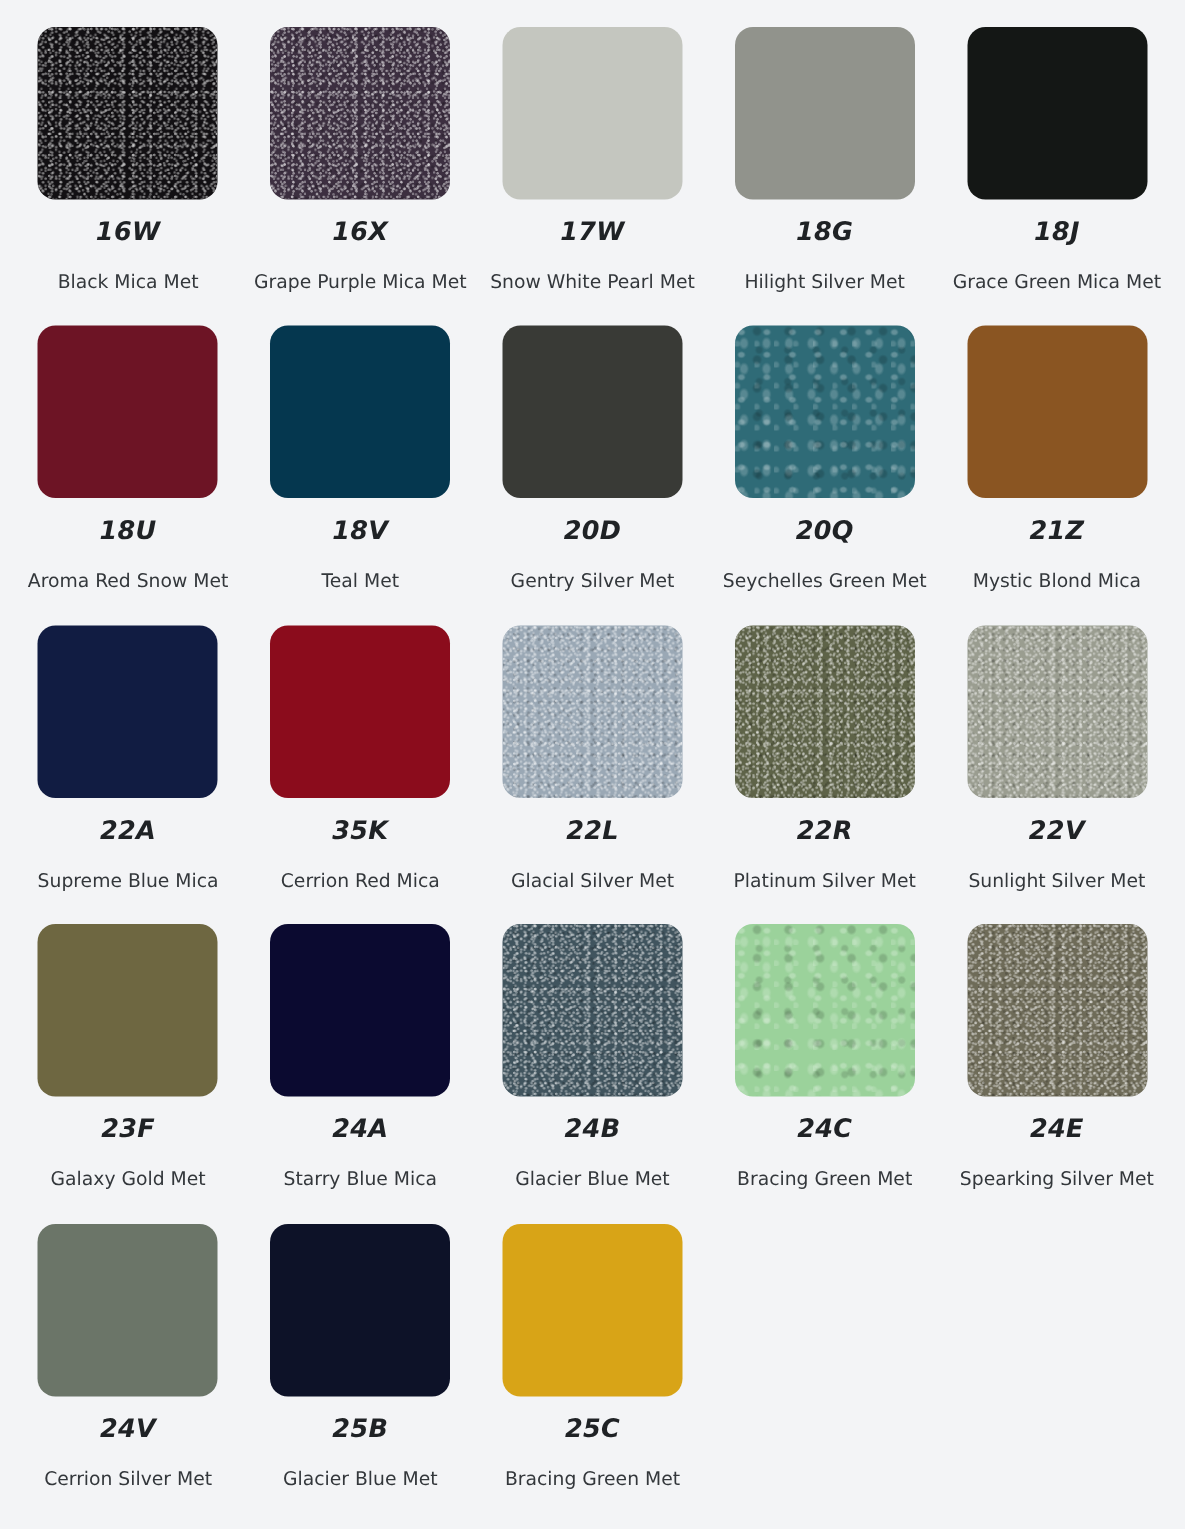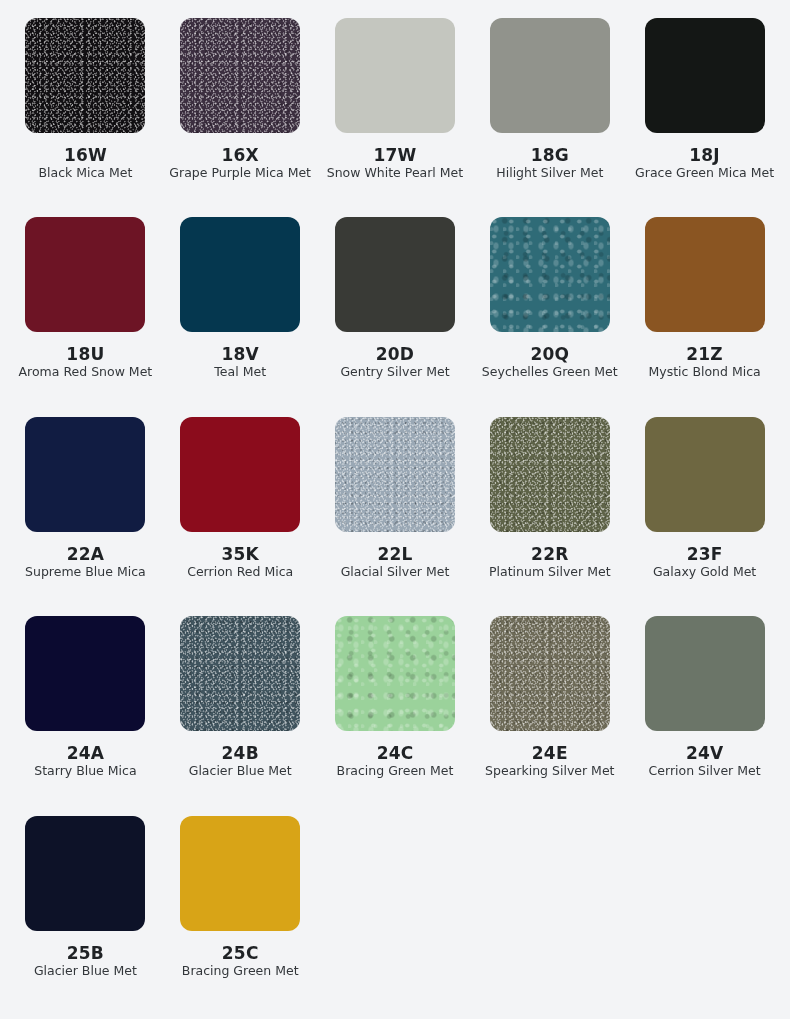--- a/index.html
+++ b/index.html
@@ -80,23 +80,24 @@
     opacity: 0.85;
   }
   .tex-none { background: none; }
   .swatch-code {
     margin-top: 14px;
     font-size: 17px;
     font-weight: 700;
     color: #1f2225;
     letter-spacing: 0.2px;
     line-height: 1;
+    font-style: italic;
   }
   .swatch-label {
-    margin-top: 1px;
+    margin-top: 16px;
     font-size: 12.5px;
     font-weight: 400;
     color: #33373b;
     text-align: right;
     line-height: 1.2;
     white-space: nowrap;
   }
 </style>
 </head>
 <body>
@@ -194,20 +195,27 @@
       <div class="swatch-label">Glacial Silver Met</div>
     </div>
     <div class="swatch-cell">
       <div class="swatch-chip" style="background-color: rgb(94, 99, 72);">
         <div class="tex tex-metallic"></div>
       </div>
       <div class="swatch-code">22R</div>
       <div class="swatch-label">Platinum Silver Met</div>
     </div>
     <div class="swatch-cell">
+      <div class="swatch-chip" style="background-color: rgb(154, 157, 144);">
+        <div class="tex tex-metallic"></div>
+      </div>
+      <div class="swatch-code">22V</div>
+      <div class="swatch-label">Sunlight Silver Met</div>
+    </div>
+    <div class="swatch-cell">
       <div class="swatch-chip" style="background-color: rgb(110, 103, 65);">
         <div class="tex tex-none"></div>
       </div>
       <div class="swatch-code">23F</div>
       <div class="swatch-label">Galaxy Gold Met</div>
     </div>
     <div class="swatch-cell">
       <div class="swatch-chip" style="background-color: rgb(11, 10, 48);">
         <div class="tex tex-none"></div>
       </div>

